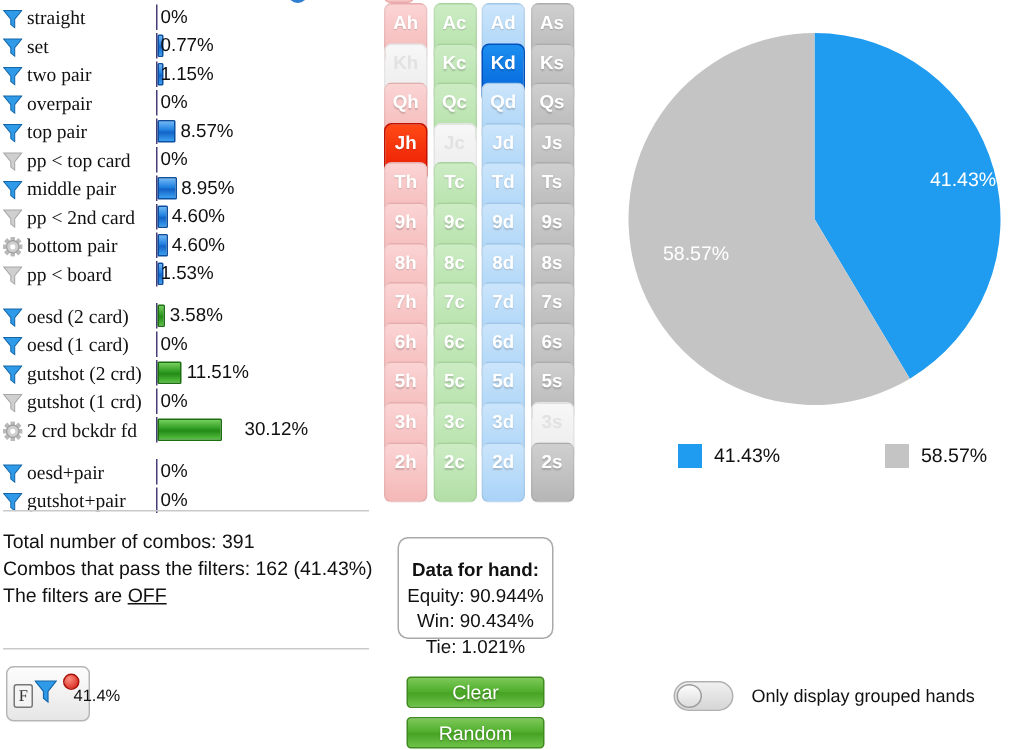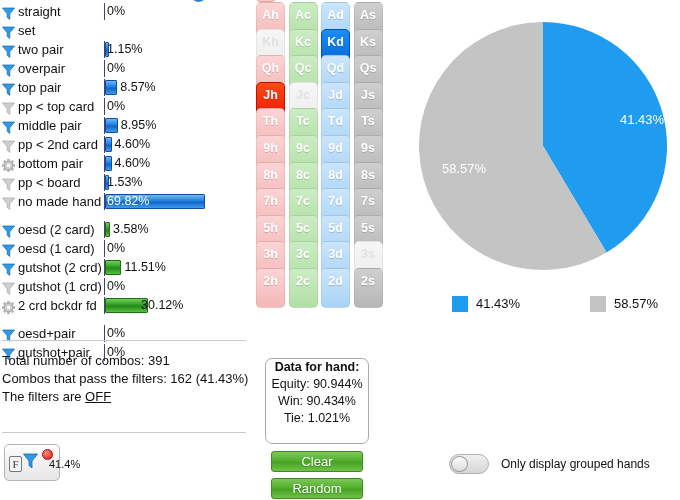--- a/index.html
+++ b/index.html
@@ -19,20 +19,21 @@
   .cut-blue { position:absolute; left:192px; top:-4px; width:13px; height:12px;
               background:#2f7fd0; border-radius:50%; }
   .cut-pink { position:absolute; left:256px; top:-2px; width:20px; height:10px;
               background:#f7c6c6; border:1px solid #eda8a8; border-radius:4px;}
 
   .stat-rows { position:absolute; left:0; top:2px; width:258px; }
   .stat-row { position:relative; height:19px; line-height:19px; }
   .stat-label {
     position:absolute; left:18px; top:0; font-size:13px; color:#111;
     white-space:nowrap;
+    font-family:Liberation Serif, serif;
   }
   .ficon { position:absolute; left:2px; top:3px; width:13px; height:13px; }
   .bar-area {
     position:absolute; left:104px; top:0; width:152px; height:19px;
   }
   .vline { position:absolute; left:0; top:1px; width:1px; height:17px; background:#4a3d77; }
   .bar {
     position:absolute; left:1px; top:2px; height:15px;
     border-radius:1px;
   }
@@ -93,23 +94,23 @@
   .s-s { background:linear-gradient(to bottom,#cfcfcf,#b6b6b6); color:#fff; }
   .sel-h { background:linear-gradient(to bottom,#ff4a16,#e81400); color:#fff;
            border:1px solid #c01000; }
   .sel-d { background:linear-gradient(to bottom,#1b8ef0,#0060d8); color:#fff;
            border:1px solid #0050bb;text-align:center; }
   .dead { background:linear-gradient(to bottom,#f7f7f7,#ebebeb); color:#e2e2e2;
           border:1px solid #e4e4e4; text-shadow:none; }
 
   
   #data-box {
-    position:absolute; left:265px; top:358px; width:104px; height:86px;
+    position:absolute; left:265px; top:358px; width:104px; height:68px;
     background:#fff; border:1px solid #a9a9a9; border-radius:7px;
-    text-align:center; padding-top:0;
+    text-align:center; padding-top:13px;
   }
   #data-box .title { font-size:12.5px; font-weight:bold; color:#111; line-height:17px; }
   #data-box .line { font-size:12.5px; color:#111; line-height:17px; }
   .gbtn {
     position:absolute; left:271px; width:92px; height:21px;
     border-radius:3px; border:1px solid #3f8b20;
     background:linear-gradient(to bottom,#7ec85a 0%,#4fae2b 48%,#46a223 52%,#6ec348 100%);
     color:#ffffff; font-size:13px; line-height:19px; text-align:center;
     text-shadow:0 1px 1px rgba(0,0,0,0.25); font-weight:normal;
   }
@@ -161,20 +162,25 @@
           <div class="bar-area">
             <div class="vline"></div>
             <div class="bar-val" style="left: 3px;">0%</div>
           </div>
         </div>
         <div class="stat-row">
           <span class="ficon"><svg width="13" height="13" viewBox="0 0 13 13">
               <polygon points="0.5,1 12.5,1 7.8,6.8 7.8,12.4 5.2,10.4 5.2,6.8" fill="#2f9be8" stroke="#1466a8" stroke-width="0.7"></polygon>
             </svg></span>
           <span class="stat-label">set</span>
+          <div class="bar-area">
+            <div class="vline"></div>
+            <div class="bar blue" style="width: 4px;"></div>
+            <div class="bar-val" style="left: 3px;">0.77%</div>
+          </div>
         </div>
         <div class="stat-row">
           <span class="ficon"><svg width="13" height="13" viewBox="0 0 13 13">
               <polygon points="0.5,1 12.5,1 7.8,6.8 7.8,12.4 5.2,10.4 5.2,6.8" fill="#2f9be8" stroke="#1466a8" stroke-width="0.7"></polygon>
             </svg></span>
           <span class="stat-label">two pair</span>
           <div class="bar-area">
             <div class="vline"></div>
             <div class="bar blue" style="width: 4px;"></div>
             <div class="bar-val" style="left: 3px;">1.15%</div>
@@ -257,31 +263,20 @@
           <span class="ficon"><svg width="13" height="13" viewBox="0 0 13 13">
               <polygon points="0.5,1 12.5,1 7.8,6.8 7.8,12.4 5.2,10.4 5.2,6.8" fill="#cfcfcf" stroke="#a8a8a8" stroke-width="0.7"></polygon>
             </svg></span>
           <span class="stat-label">pp &lt; board</span>
           <div class="bar-area">
             <div class="vline"></div>
             <div class="bar blue" style="width: 4px;"></div>
             <div class="bar-val" style="left: 3px;">1.53%</div>
           </div>
         </div>
-        <div class="stat-row">
-          <span class="ficon"><svg width="13" height="13" viewBox="0 0 13 13">
-              <polygon points="0.5,1 12.5,1 7.8,6.8 7.8,12.4 5.2,10.4 5.2,6.8" fill="#cfcfcf" stroke="#a8a8a8" stroke-width="0.7"></polygon>
-            </svg></span>
-          <span class="stat-label">no made hand</span>
-          <div class="bar-area">
-            <div class="vline"></div>
-            <div class="bar blue" style="width: 99.8426px;"></div>
-            <div class="bar-val inside">69.82%</div>
-          </div>
-        </div>
         <div style="height: 9px;"></div>
         <div class="stat-row">
           <span class="ficon"><svg width="13" height="13" viewBox="0 0 13 13">
               <polygon points="0.5,1 12.5,1 7.8,6.8 7.8,12.4 5.2,10.4 5.2,6.8" fill="#2f9be8" stroke="#1466a8" stroke-width="0.7"></polygon>
             </svg></span>
           <span class="stat-label">oesd (2 card)</span>
           <div class="bar-area">
             <div class="vline"></div>
             <div class="bar green" style="width: 5.1194px;"></div>
             <div class="bar-val" style="left: 9.1194px;">3.58%</div>
@@ -328,21 +323,21 @@
               <rect x="1.3230447378299521" y="1.323044737829953" width="3" height="3" fill="#b9b9b9" transform="rotate(225,2.823044737829952,2.823044737829953)"></rect>
               <rect x="4.999999999999999" y="-0.20000000000000018" width="3" height="3" fill="#b9b9b9" transform="rotate(270,6.499999999999999,1.2999999999999998)"></rect>
               <rect x="8.676955262170047" y="1.3230447378299521" width="3" height="3" fill="#b9b9b9" transform="rotate(315,10.176955262170047,2.823044737829952)"></rect>
               <circle cx="6.5" cy="6.5" r="4.1" fill="#cfcfcf" stroke="#9e9e9e" stroke-width="0.8"></circle>
               <circle cx="6.5" cy="6.5" r="1.7" fill="#ffffff"></circle>
             </svg></span>
           <span class="stat-label">2 crd bckdr fd</span>
           <div class="bar-area">
             <div class="vline"></div>
             <div class="bar green" style="width: 43.0716px;"></div>
-            <div class="bar-val" style="left: 37px;">30.12%</div>
+            <div class="bar-val" style="left: 59px;">30.12%</div>
           </div>
         </div>
         <div style="height: 9px;"></div>
         <div class="stat-row">
           <span class="ficon"><svg width="13" height="13" viewBox="0 0 13 13">
               <polygon points="0.5,1 12.5,1 7.8,6.8 7.8,12.4 5.2,10.4 5.2,6.8" fill="#2f9be8" stroke="#1466a8" stroke-width="0.7"></polygon>
             </svg></span>
           <span class="stat-label">oesd+pair</span>
           <div class="bar-area">
             <div class="vline"></div>
@@ -424,20 +419,26 @@
         <div class="card c0 s-h">8h</div>
         <div class="card c1 s-c">8c</div>
         <div class="card c2 s-d">8d</div>
         <div class="card c3 s-s">8s</div>
       </div>
       <div class="card-row">
         <div class="card c0 s-h">7h</div>
         <div class="card c1 s-c">7c</div>
         <div class="card c2 s-d">7d</div>
         <div class="card c3 s-s">7s</div>
+      </div>
+      <div class="card-row">
+        <div class="card c0 s-h">6h</div>
+        <div class="card c1 s-c">6c</div>
+        <div class="card c2 s-d">6d</div>
+        <div class="card c3 s-s">6s</div>
       </div>
       <div class="card-row">
         <div class="card c0 s-h">5h</div>
         <div class="card c1 s-c">5c</div>
         <div class="card c2 s-d">5d</div>
         <div class="card c3 s-s">5s</div>
       </div>
       <div class="card-row">
         <div class="card c0 s-h">3h</div>
         <div class="card c1 s-c">3c</div>

